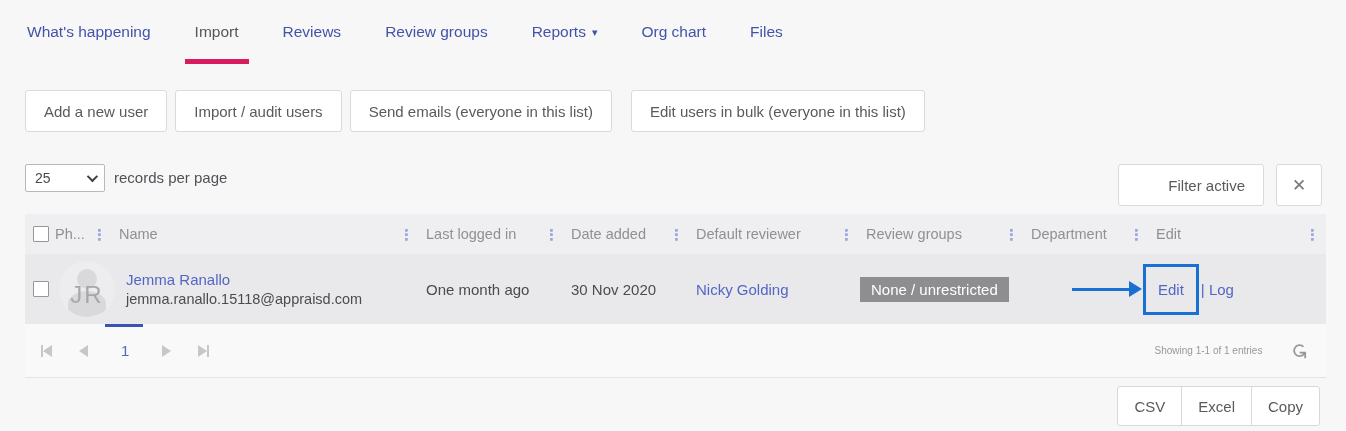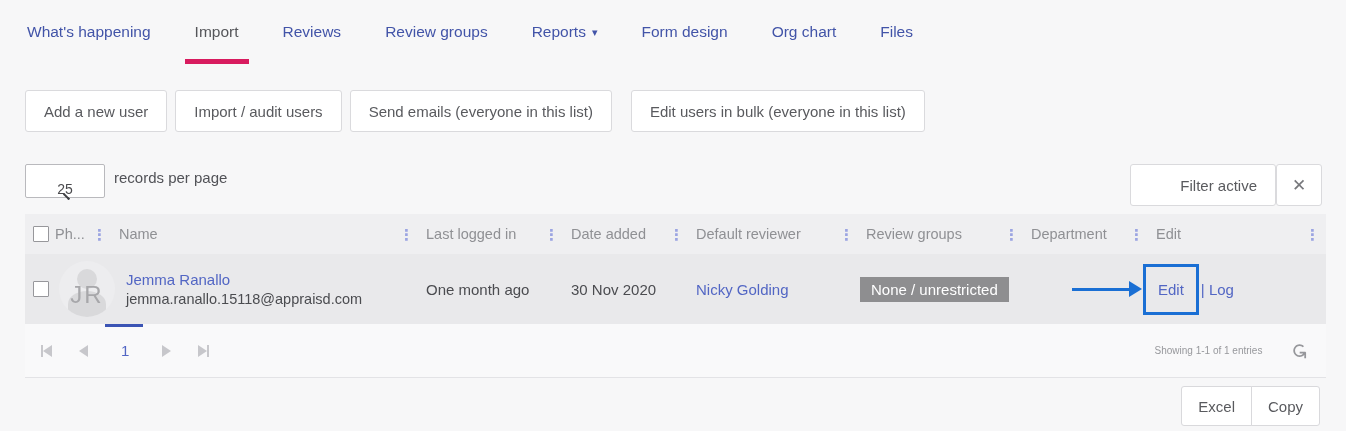--- a/index.html
+++ b/index.html
@@ -30,27 +30,27 @@
     color:#595a5e; font-size:15px; padding:0 18px; height:42px;
     display:inline-flex; align-items:center; cursor:pointer;
     font-family:inherit;
   }
   .btn.bulk { margin-left:11px; }
 
   
   .controls { display:flex; align-items:flex-start; padding:16px 24px 0 25px; }
   .select-box {
     width:80px; height:28px; background:#fff; border:1px solid #b9b9bd;
-    border-radius:2px; display:flex; align-items:center; padding:16px 9px;
-    color:#4a4a4d; font-size:14px; cursor:pointer; justify-content:space-between;flex-direction:column;
+    border-radius:2px; display:flex; align-items:center; padding:10px 9px;
+    color:#4a4a4d; font-size:14px; cursor:pointer; justify-content:space-between;
   }
   .chev { width:8px; height:8px; border-right:2px solid #3f4044; border-bottom:2px solid #3f4044;
     transform:rotate(45deg) translateY(-2px); }
   .rpp-label { margin-left:9px; line-height:28px; color:#515257; }
-  .controls .right { margin-left:auto; display:flex; }
+  .controls .right { margin-left:auto; display:flex; gap:12px; }
   .btn.filter { width:146px; justify-content:flex-end; }
   .btn.close { width:46px; justify-content:center; color:#77787c; font-size:17px; }
 
   
   .table-wrap { margin:8px 20px 0 25px; }
   table { width:100%; border-collapse:collapse; table-layout:fixed; }
   thead th { background:#efeff1; height:40px; font-weight:normal; }
   .th-inner { display:flex; align-items:center; justify-content:space-between;
     padding:0 6px; color:#8f9094; font-size:14.5px; }
   .dots { color:#9ba4e2; font-size:15px; font-weight:bold; cursor:pointer; line-height:1; }
@@ -121,23 +121,20 @@
       </a>
     <a>
         <span>Reviews</span>
       </a>
     <a>
         <span>Review groups</span>
       </a>
     <a>
         <span>Reports</span>
         <span class="caret">▾</span>
-      </a>
-    <a>
-        <span>Form design</span>
       </a>
     <a>
         <span>Org chart</span>
       </a>
     <a>
         <span>Files</span>
       </a>
   </div>
 
   <div class="toolbar">
@@ -280,17 +277,18 @@
             <span class="tri-r"></span>
             <span class="bar"></span>
           </span>
       </div>
       <span class="summary">Showing 1-1 of 1 entries</span>
       <span class="refresh">↻</span>
     </div>
   </div>
 
   <div class="exports">
+    <button class="exp">CSV</button>
     <button class="exp">Excel</button>
     <button class="exp">Copy</button>
   </div>
 
 </div>
 
 </body></html>

